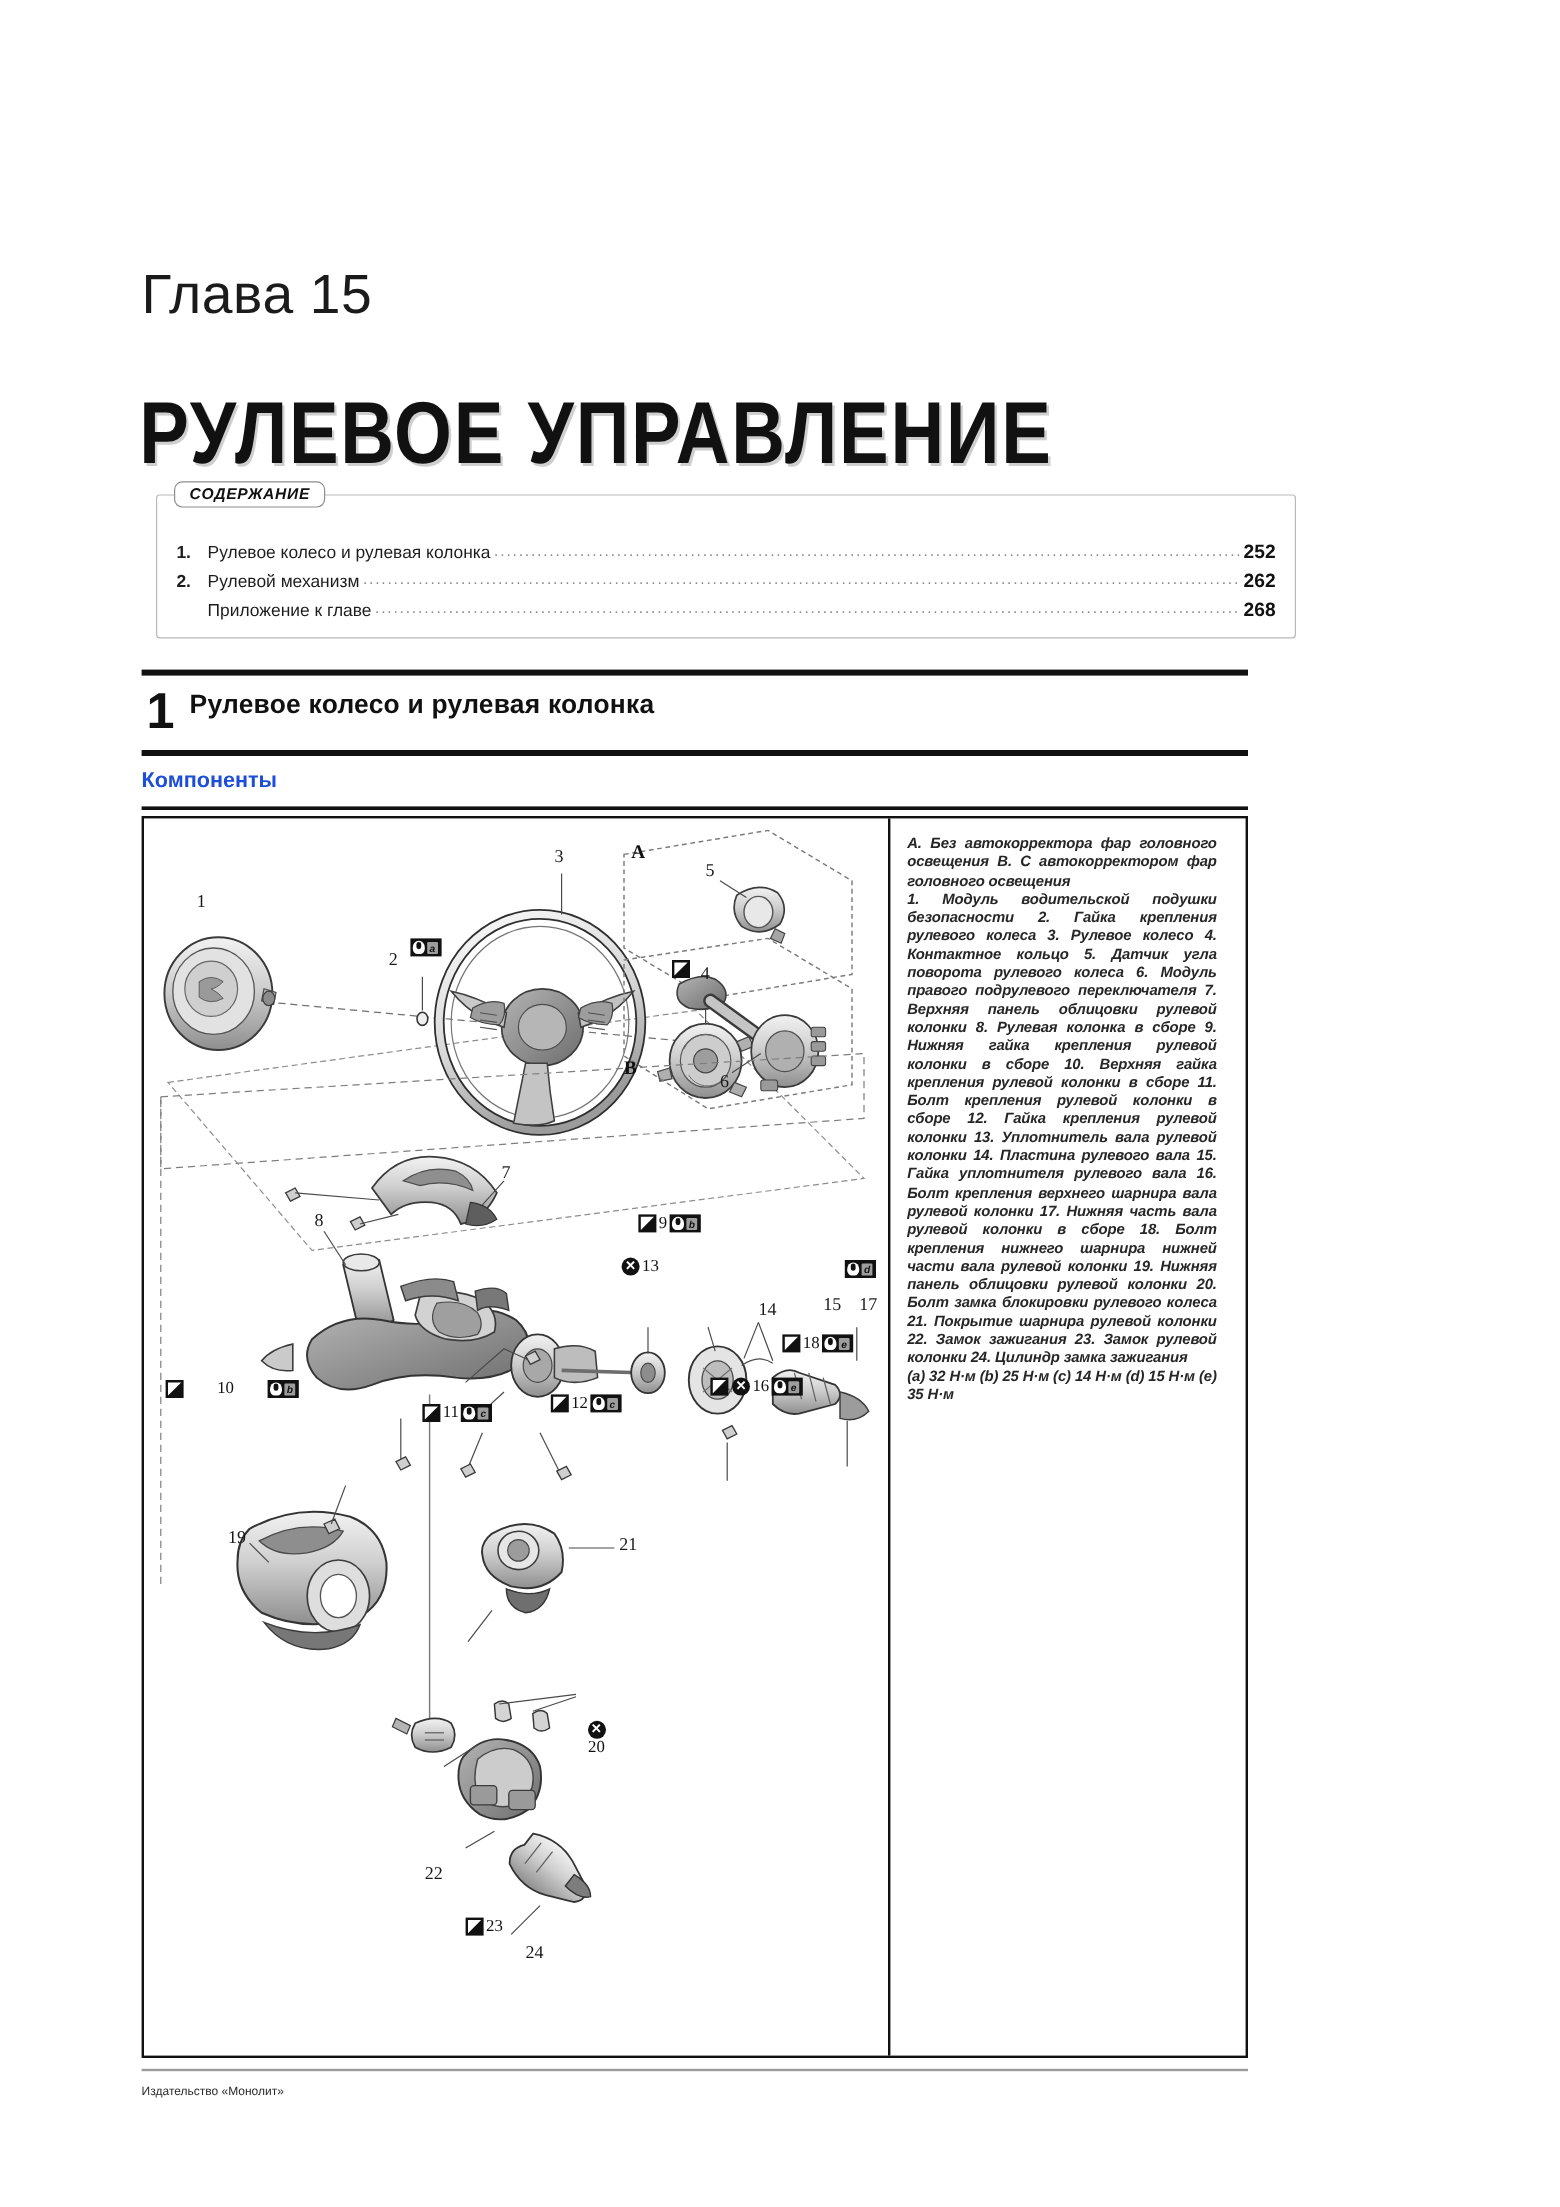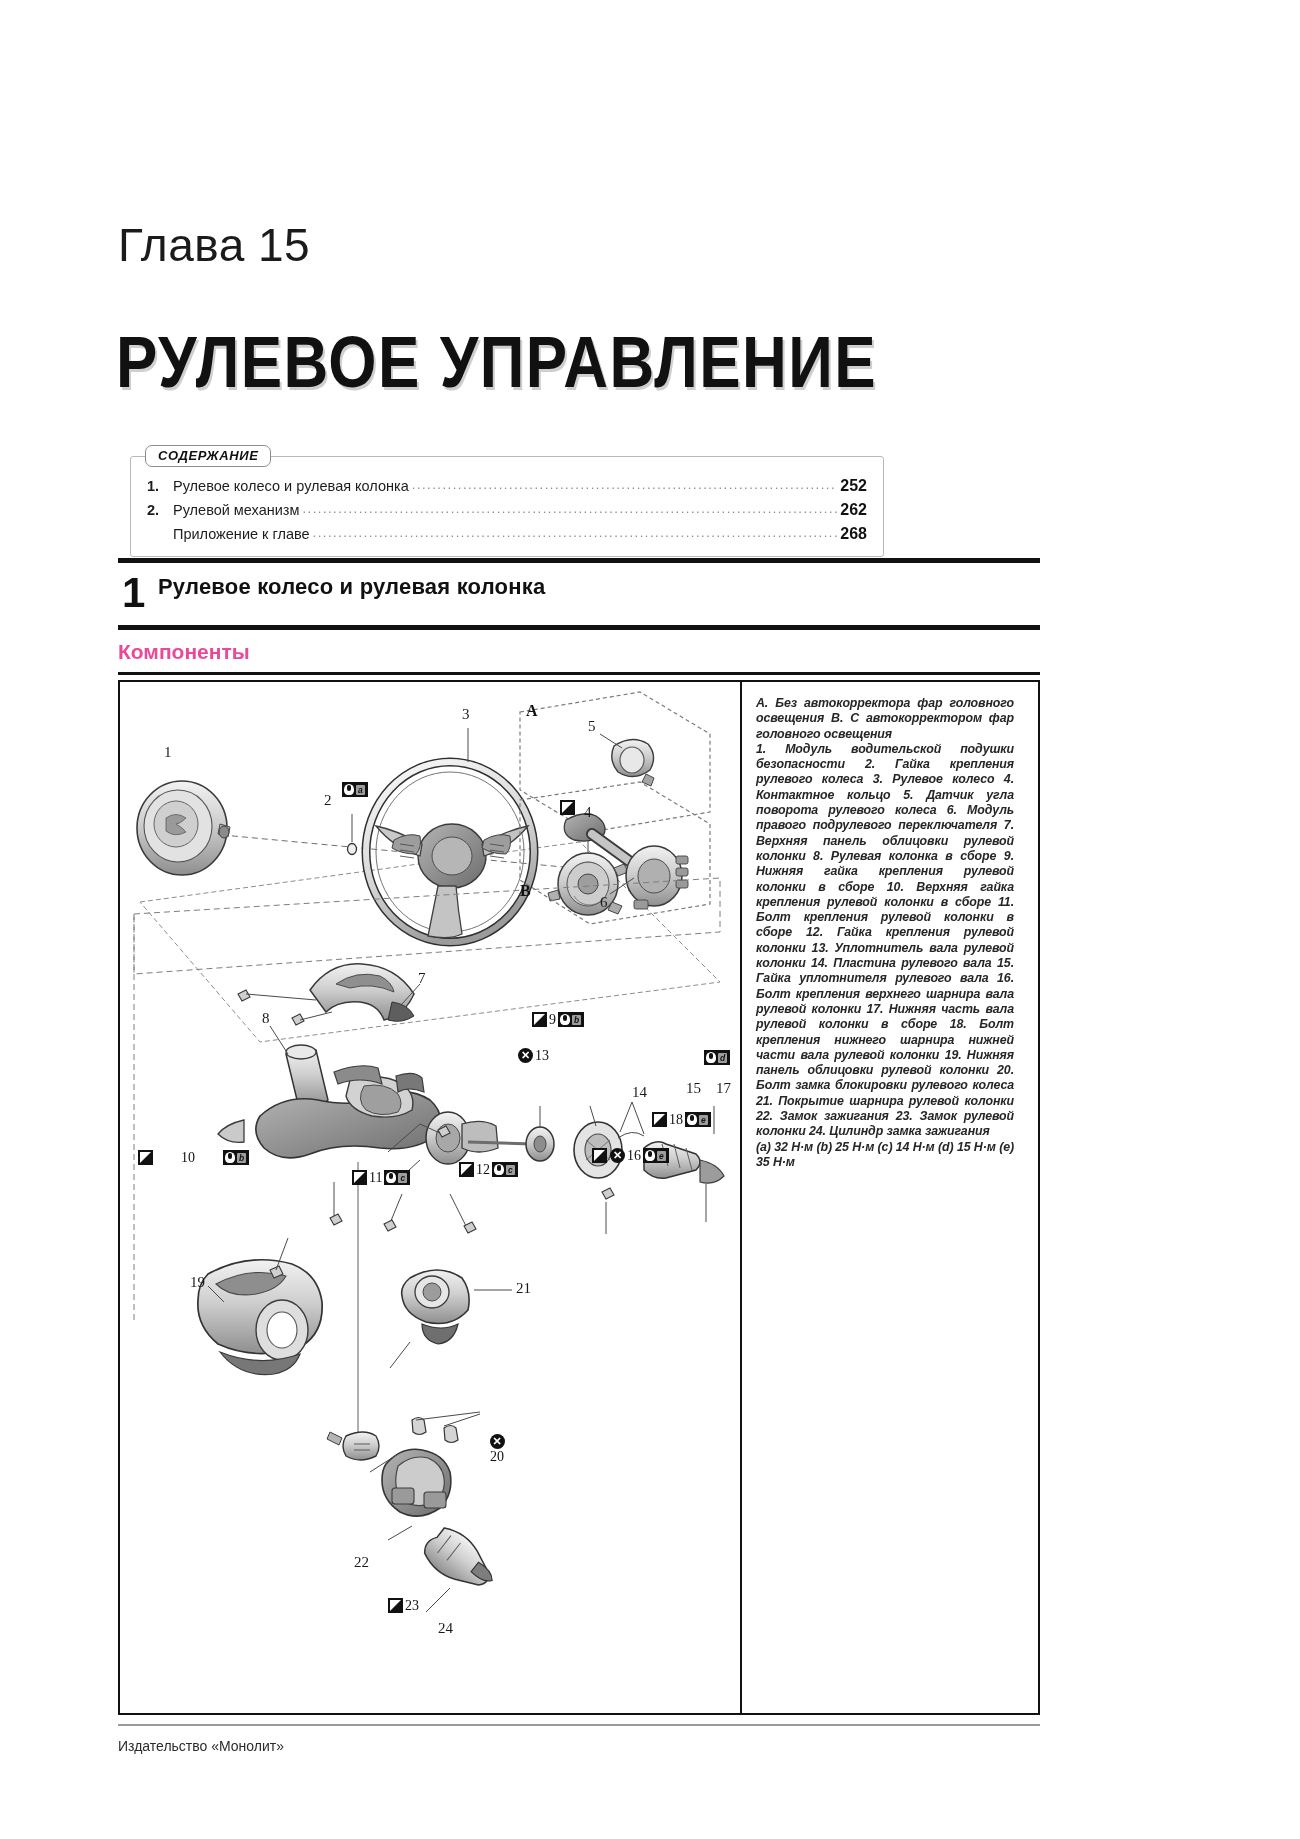--- a/index.html
+++ b/index.html
@@ -44,25 +44,25 @@
     color: #111111;
     text-shadow: 2px 2px 0 #cfcfcf;
     transform: scaleY(1.18);
     transform-origin: left top;
   }
 
   
   .toc {
     position: absolute;
     left: 130px;
-    top: 456px;
-    width: 754px;
+    top: 412px;
+    width: 950px;
     border: 1.5px solid #b9b9b9;
     border-radius: 3px;
-    padding: 9px 12px 10px 12px;
+    padding: 28px 12px 10px 12px;
     box-sizing: border-box;
   }
   .toc-tab {
     position: absolute;
     left: 14px;
     top: -12px;
     background: #ffffff;
     border: 1.5px solid #8d8d8d;
     border-radius: 7px;
     padding: 2px 12px 3px 12px;
@@ -141,23 +141,23 @@
     font-weight: 700;
     color: #111;
     letter-spacing: 0.2px;
   }
 
   
   .sub-head {
     position: absolute;
     left: 118px;
     top: 640px;
-    font-size: 21px;
-    font-weight: 700;
-    color: #ec4899;
+    font-size: 18px;
+    font-weight: 700;
+    color: #1d4ed8;
   }
   .rule-thin {
     position: absolute;
     left: 118px;
     top: 672px;
     width: 922px;
     height: 3px;
     background: #111;
   }
 
@@ -211,21 +211,21 @@
     left: 118px;
     top: 1724px;
     width: 922px;
     height: 2px;
     background: #9a9a9a;
   }
   .footer-text {
     position: absolute;
     left: 118px;
     top: 1738px;
-    font-size: 14px;
+    font-size: 10px;
     color: #2b2b2b;
   }
 
   
   .callout {
     position: absolute;
     font-size: 15px;
     font-family: "Liberation Serif", serif;
     color: #1a1a1a;
     white-space: nowrap;

